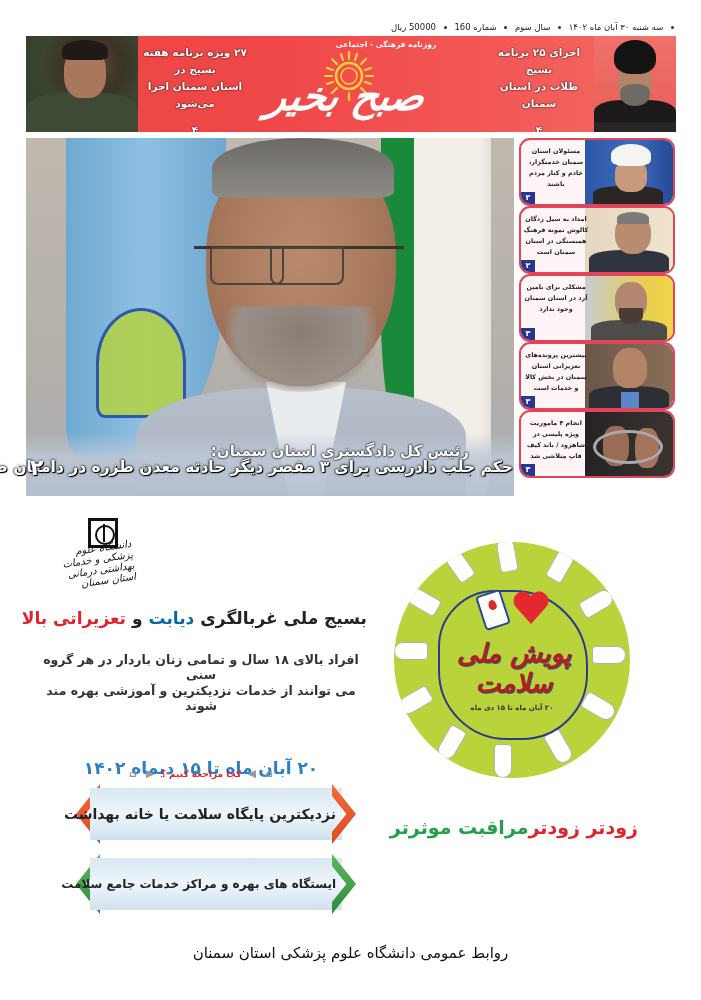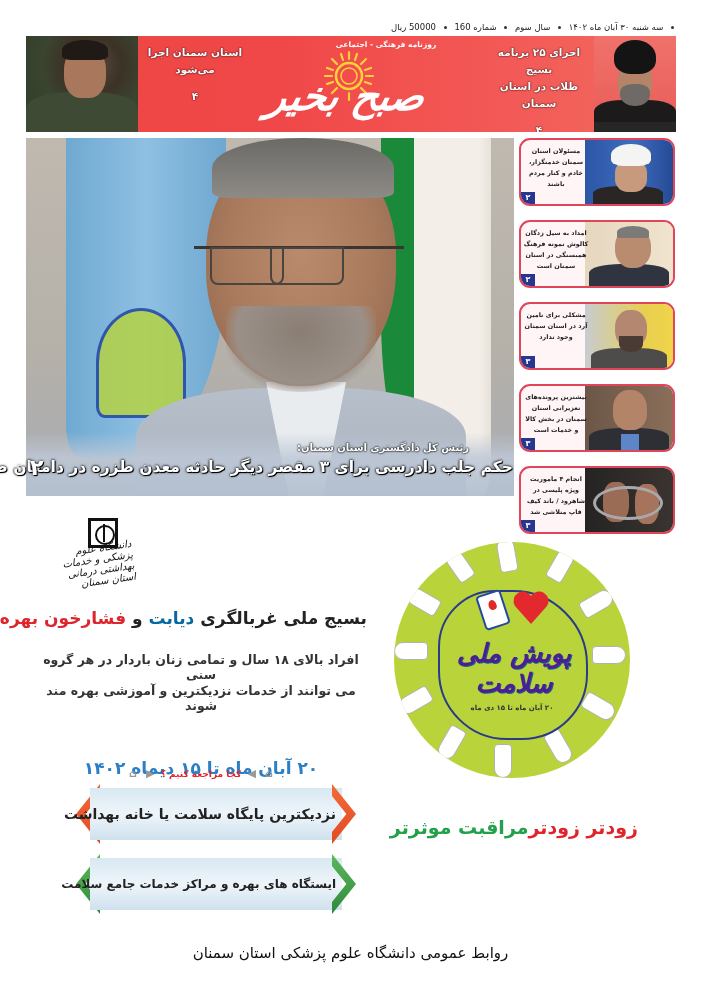--- a/index.html
+++ b/index.html
@@ -43,28 +43,28 @@
   .flag-ir { position: absolute; left: 355px; top: 0; width: 110px; height: 360px; background: linear-gradient(90deg, #1a8a3a 0%, #1a8a3a 30%, #f3efe8 30%, #f3efe8 90%, #e6e1d9 100%); border-radius: 0 0 10% 50%; }
   .man-head { position: absolute; left: 180px; top: 8px; width: 190px; height: 240px; background: radial-gradient(ellipse at 50% 45%, #b98a6c 0%, #a97a5c 55%, #8e6650 100%); border-radius: 45% 45% 48% 48%; }
   .man-hair { position: absolute; left: 186px; top: 0px; width: 182px; height: 60px; background: linear-gradient(180deg,#6b6a66,#8e8b86); border-radius: 50% 50% 10% 10%; }
   .man-glasses { position: absolute; left: 168px; top: 108px; width: 210px; height: 28px; border-top: 3px solid #3a3432; }
   .man-glasses::before, .man-glasses::after { content:""; position:absolute; top:-2px; width:70px; height:34px; border:2px solid #4a4440; border-radius: 0 0 8px 8px; }
   .man-glasses::before { left: 16px; } .man-glasses::after { right: 60px; }
   .man-beard { position: absolute; left: 200px; top: 168px; width: 150px; height: 86px; background: radial-gradient(ellipse at 50% 30%, #8a7e74, #9a9088 60%, transparent 75%); border-radius: 0 0 50% 50%; }
   .man-suit { position: absolute; left: 110px; top: 250px; width: 330px; height: 120px; background: linear-gradient(180deg,#b7bfca,#a7b0bd); border-radius: 40% 40% 0 0; }
   .man-collar { position: absolute; left: 240px; top: 244px; width: 80px; height: 120px; background: #e9ecef; clip-path: polygon(0 0,100% 0,70% 100%,30% 100%); }
   .lead-caption { position: absolute; left: 0; right: 0; bottom: 0; height: 64px; background: linear-gradient(180deg, rgba(200,210,220,0) 0%, rgba(190,200,214,.85) 40%, rgba(180,192,208,.95) 100%); }
-  .lead-kicker { position: absolute; right: 232px; top: 442px; font-size: 10px; font-weight: bold; color: #fff; text-shadow: 0 0 2px #000, 0 0 2px #000; }
+  .lead-kicker { position: absolute; right: 232px; top: 442px; font-size: 15px; font-weight: bold; color: #fff; text-shadow: 0 0 2px #000, 0 0 2px #000; }
   .lead-headline { position: absolute; right: 188px; top: 458px; font-size: 15.5px; font-weight: bold; color: #fff; white-space: nowrap;
     text-shadow: 0 0 3px #000, 0 0 2px #000, 1px 1px 0 #000; }
   .lead-page { position: absolute; left: 30px; top: 455px; font-size: 22px; font-weight: bold; color: #fff; text-shadow: 0 0 3px #000, 1px 1px 0 #000; }
 
   
   .side { position: absolute; left: 519px; top: 138px; width: 156px; }
-  .side-item { position: relative; width: 156px; height: 68px; margin-bottom: 14px; border: 2px solid #e0455a; border-radius: 11px; background: #fff5f6; overflow: hidden; }
+  .side-item { position: relative; width: 156px; height: 68px; margin-bottom: 0; border: 2px solid #e0455a; border-radius: 11px; background: #fff5f6; overflow: hidden; }
   .side-item .ph { position: absolute; right: 0; top: 0; width: 88px; height: 64px; }
   .side-item .txt { position: absolute; left: 2px; top: 6px; width: 66px; font-size: 6.4px; line-height: 11px; font-weight: bold; text-align: center; color: #222; }
   .side-item .pg { position: absolute; left: 0; bottom: 0; width: 14px; height: 12px; background: #27378f; color: #fff; font-size: 8px; font-weight: bold; text-align: center; line-height: 12px; }
 
   .ph-1 { background: linear-gradient(90deg,#2c56a6,#3f6cc0 55%,#244a94); }
   .ph-1 .a { position:absolute; right:22px; top:4px; width:40px; height:22px; background:#f4f4f2; border-radius:50% 50% 30% 30%; }
   .ph-1 .b { position:absolute; right:26px; top:20px; width:32px; height:32px; background:#c79a7e; border-radius:40%; }
   .ph-1 .c { position:absolute; right:10px; bottom:0; width:70px; height:18px; background:#2a2626; border-radius:40% 40% 0 0; }
   .ph-2 { background: linear-gradient(90deg,#e6d7bf,#f0e4ce); }
   .ph-2 .a { position:absolute; right:22px; top:6px; width:36px; height:40px; background:#b98c70; border-radius:45%; }
@@ -112,21 +112,21 @@
   .banner .label { position: absolute; left: 20px; right: 20px; top: 0; height: 60px; line-height: 60px; text-align: center; font-weight: bold; color: #222; white-space: nowrap; }
   .banner-1 .label { font-size: 14px; }
   .banner-2 .label { font-size: 12px; }
 
   .emblem { position: absolute; left: 394px; top: 542px; width: 236px; height: 236px; border-radius: 50%; background: #b8d43a; overflow: hidden; }
   .emblem .hand { position: absolute; width: 34px; height: 18px; background: #fff; border: 1.5px solid #b2b2b2; border-radius: 9px 4px 4px 9px; }
   .emblem .map { position: absolute; left: 44px; top: 48px; width: 150px; height: 150px; border: 2px solid #2b3a8c; border-radius: 38% 50% 44% 46%; }
   .emblem .meter { position: absolute; left: 86px; top: 50px; width: 26px; height: 36px; background: #fff; border: 2px solid #234aa0; border-radius: 4px; transform: rotate(-18deg); }
   .emblem .meter::before { content:""; position:absolute; left:8px; top:6px; width:8px; height:10px; background:#e02a2a; border-radius:50% 50% 50% 50%/60% 60% 40% 40%; }
   .emblem .heart { position: absolute; left: 118px; top: 48px; width: 38px; height: 34px; background: #e3282e; clip-path: path("M19 34 L3 16 A9 9 0 0 1 19 6 A9 9 0 0 1 35 16 Z"); }
-  .emblem .script { position: absolute; left: 40px; top: 96px; width: 160px; text-align: center; font-family: "DejaVu Serif", serif; font-style: italic; font-weight: bold; font-size: 26px; color: #4c1d95; text-shadow: 1px 1px 0 #1c5f8a; }
+  .emblem .script { position: absolute; left: 40px; top: 96px; width: 160px; text-align: center; font-family: "DejaVu Serif", serif; font-style: italic; font-weight: bold; font-size: 26px; color: #b91c1c; text-shadow: 1px 1px 0 #1c5f8a; }
   .emblem .sub { position: absolute; left: 0; width: 236px; top: 162px; text-align: center; font-size: 7px; font-weight: bold; color: #333; }
 
   .slogan { position: absolute; left: 392px; top: 816px; width: 246px; text-align: center; font-size: 19px; font-weight: bold; white-space: nowrap; }
   .slogan .r { color: #e0242e; }
   .slogan .g { color: #22a04a; }
 
   .footer { position: absolute; left: 0; width: 701px; top: 944px; text-align: center; font-size: 15px; color: #111; }
 </style>
 </head>
 <body>
@@ -142,20 +142,21 @@
   <span>50000 ریال</span>
 </div>
 
 <div class="masthead">
   <div class="mh-photo-left">
     <div class="uniform"></div>
       <div class="face"></div>
       <div class="hair"></div>
   </div>
   <div class="mh-text mh-text-left">
+    <div>۲۷ ویژه برنامه هفته بسیج در</div>
     <div>استان سمنان اجرا می‌شود</div>
     <span class="page">۴</span>
   </div>
 
   <div class="paper-kind">روزنامه فرهنگی - اجتماعی</div>
   <div class="logo">
     <svg width="170" height="82" style="position:absolute;left:0;top:0">
       <g transform="translate(85,26)">
         <circle r="13" fill="none" stroke="#ffd23a" stroke-width="2.5"></circle>
         <circle r="8" fill="none" stroke="#ffd23a" stroke-width="1.5"></circle>
@@ -259,21 +260,21 @@
 
 <div class="ad-logo">
   <div class="box"></div>
   <div class="cal">دانشگاه علوم پزشکی و خدمات بهداشتی درمانی استان سمنان</div>
 </div>
 
 <div class="ad-title">
   <span>بسیج ملی غربالگری</span>
   <span class="blue">دیابت</span>
   <span>و</span>
-  <span class="red">فشارخون بهره</span>
+  <span class="red">تعزیراتی بالا</span>
 </div>
 <div class="ad-p ad-p1">افراد بالای ۱۸ سال و تمامی زنان باردار در هر گروه سنی</div>
 <div class="ad-p ad-p2">می توانند از خدمات نزدیکترین و آموزشی بهره مند شوند</div>
 <div class="ad-date">۲۰ آبان ماه تا ۱۵ دیماه ۱۴۰۲</div>
 
 <div class="where">
   <span class="ic">⌂</span>
   <span class="ic">◀</span>
   <span>کجا مراجعه کنیم ؟</span>
   <span class="ic">▶</span>

